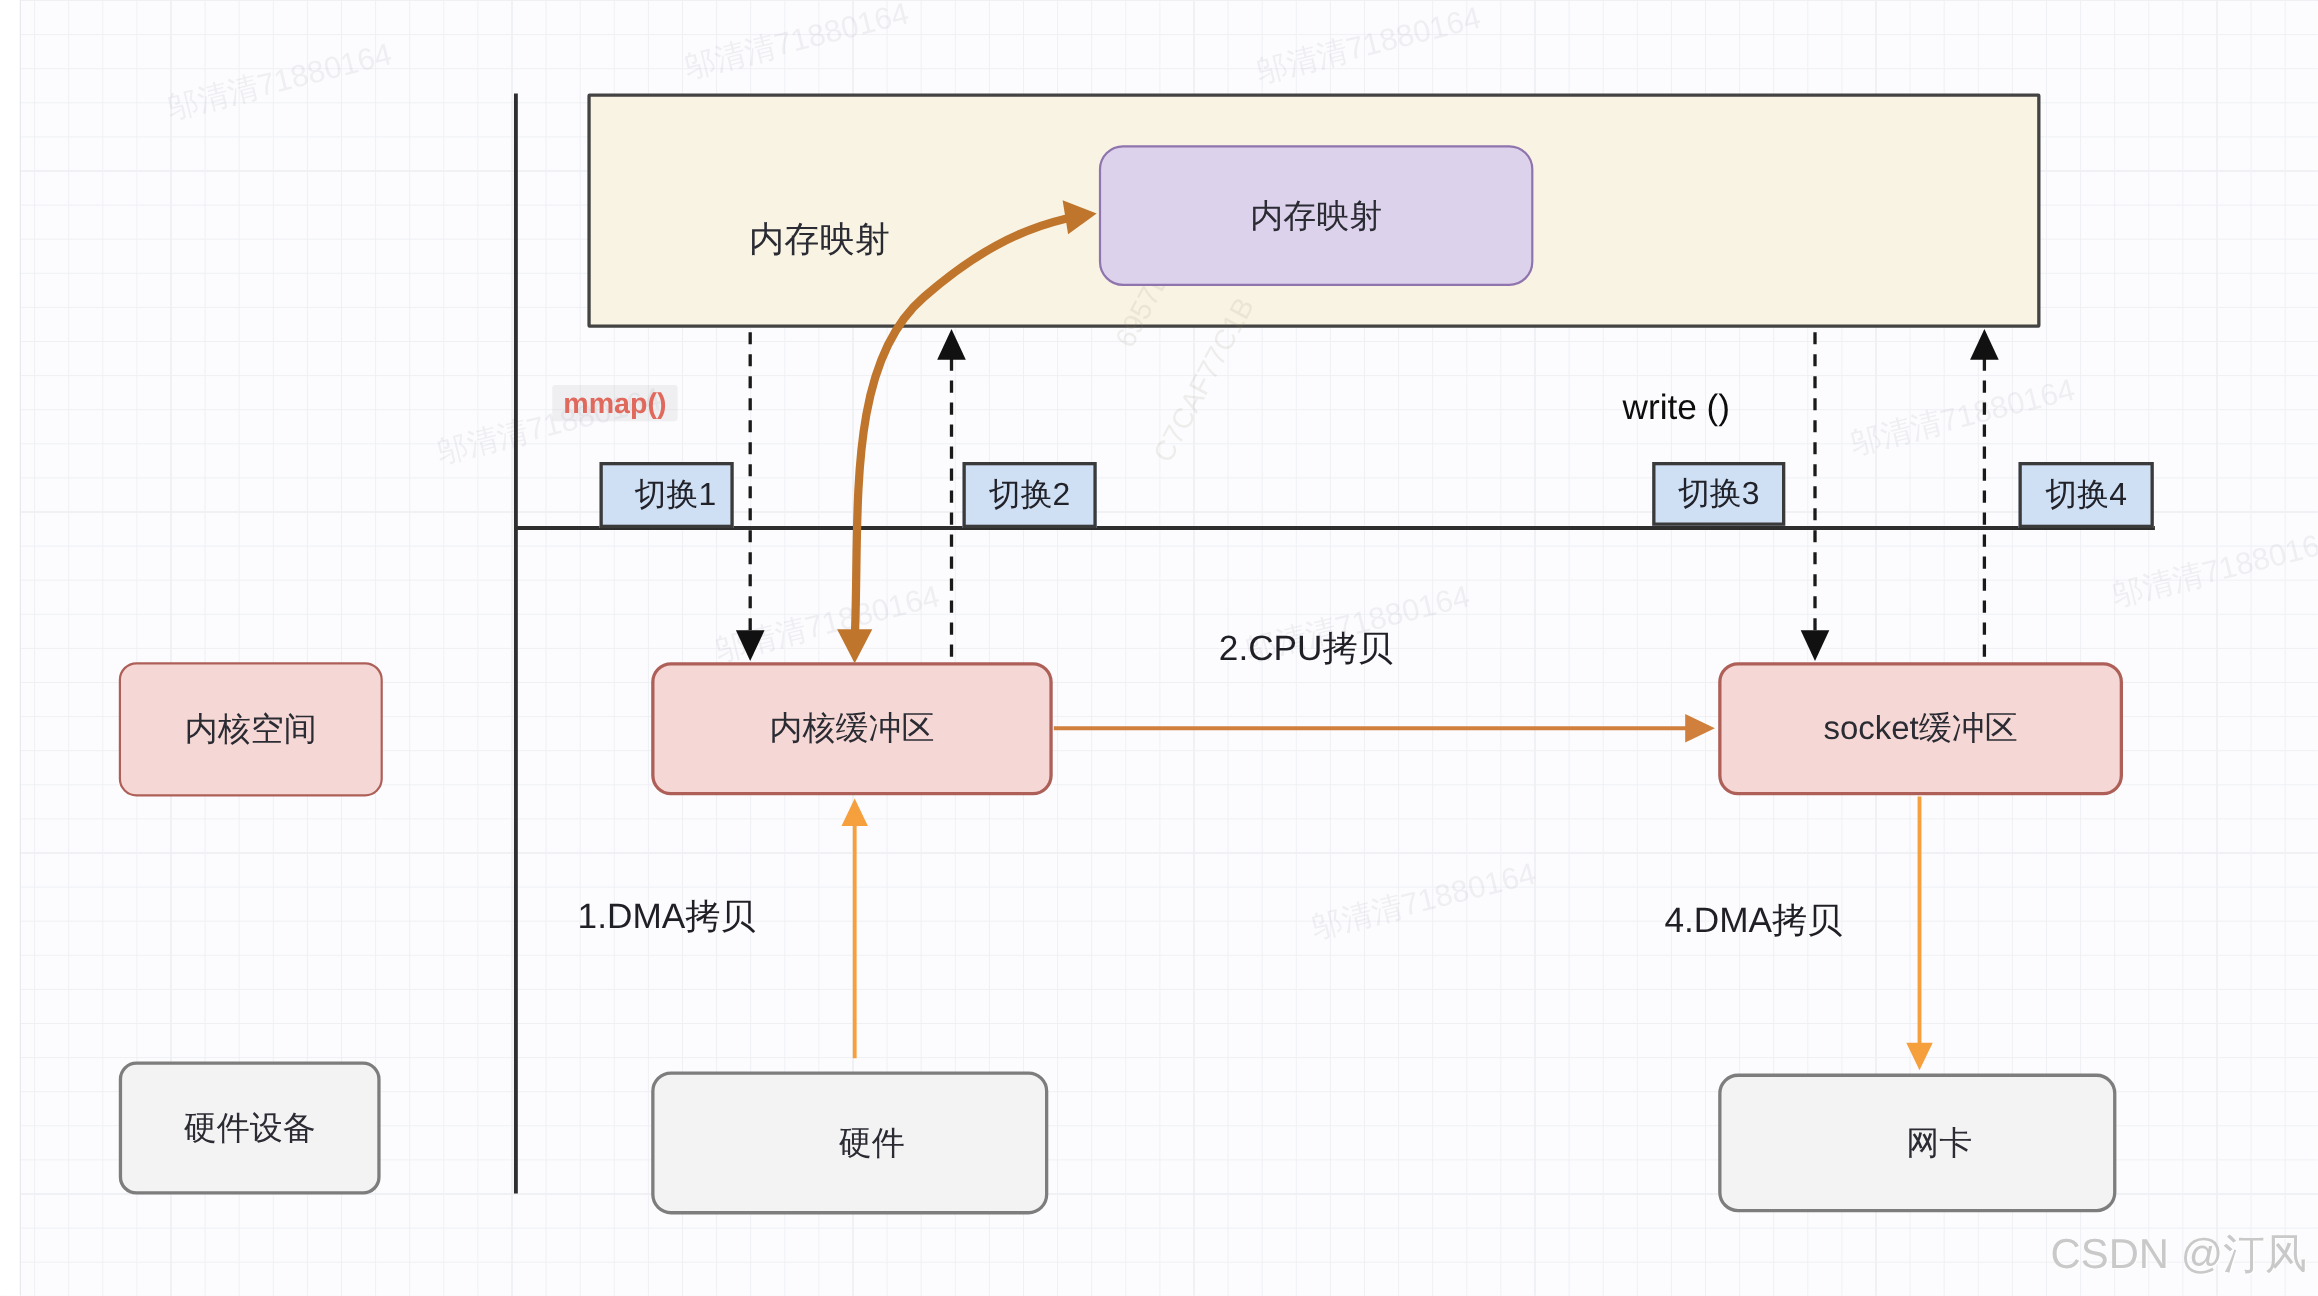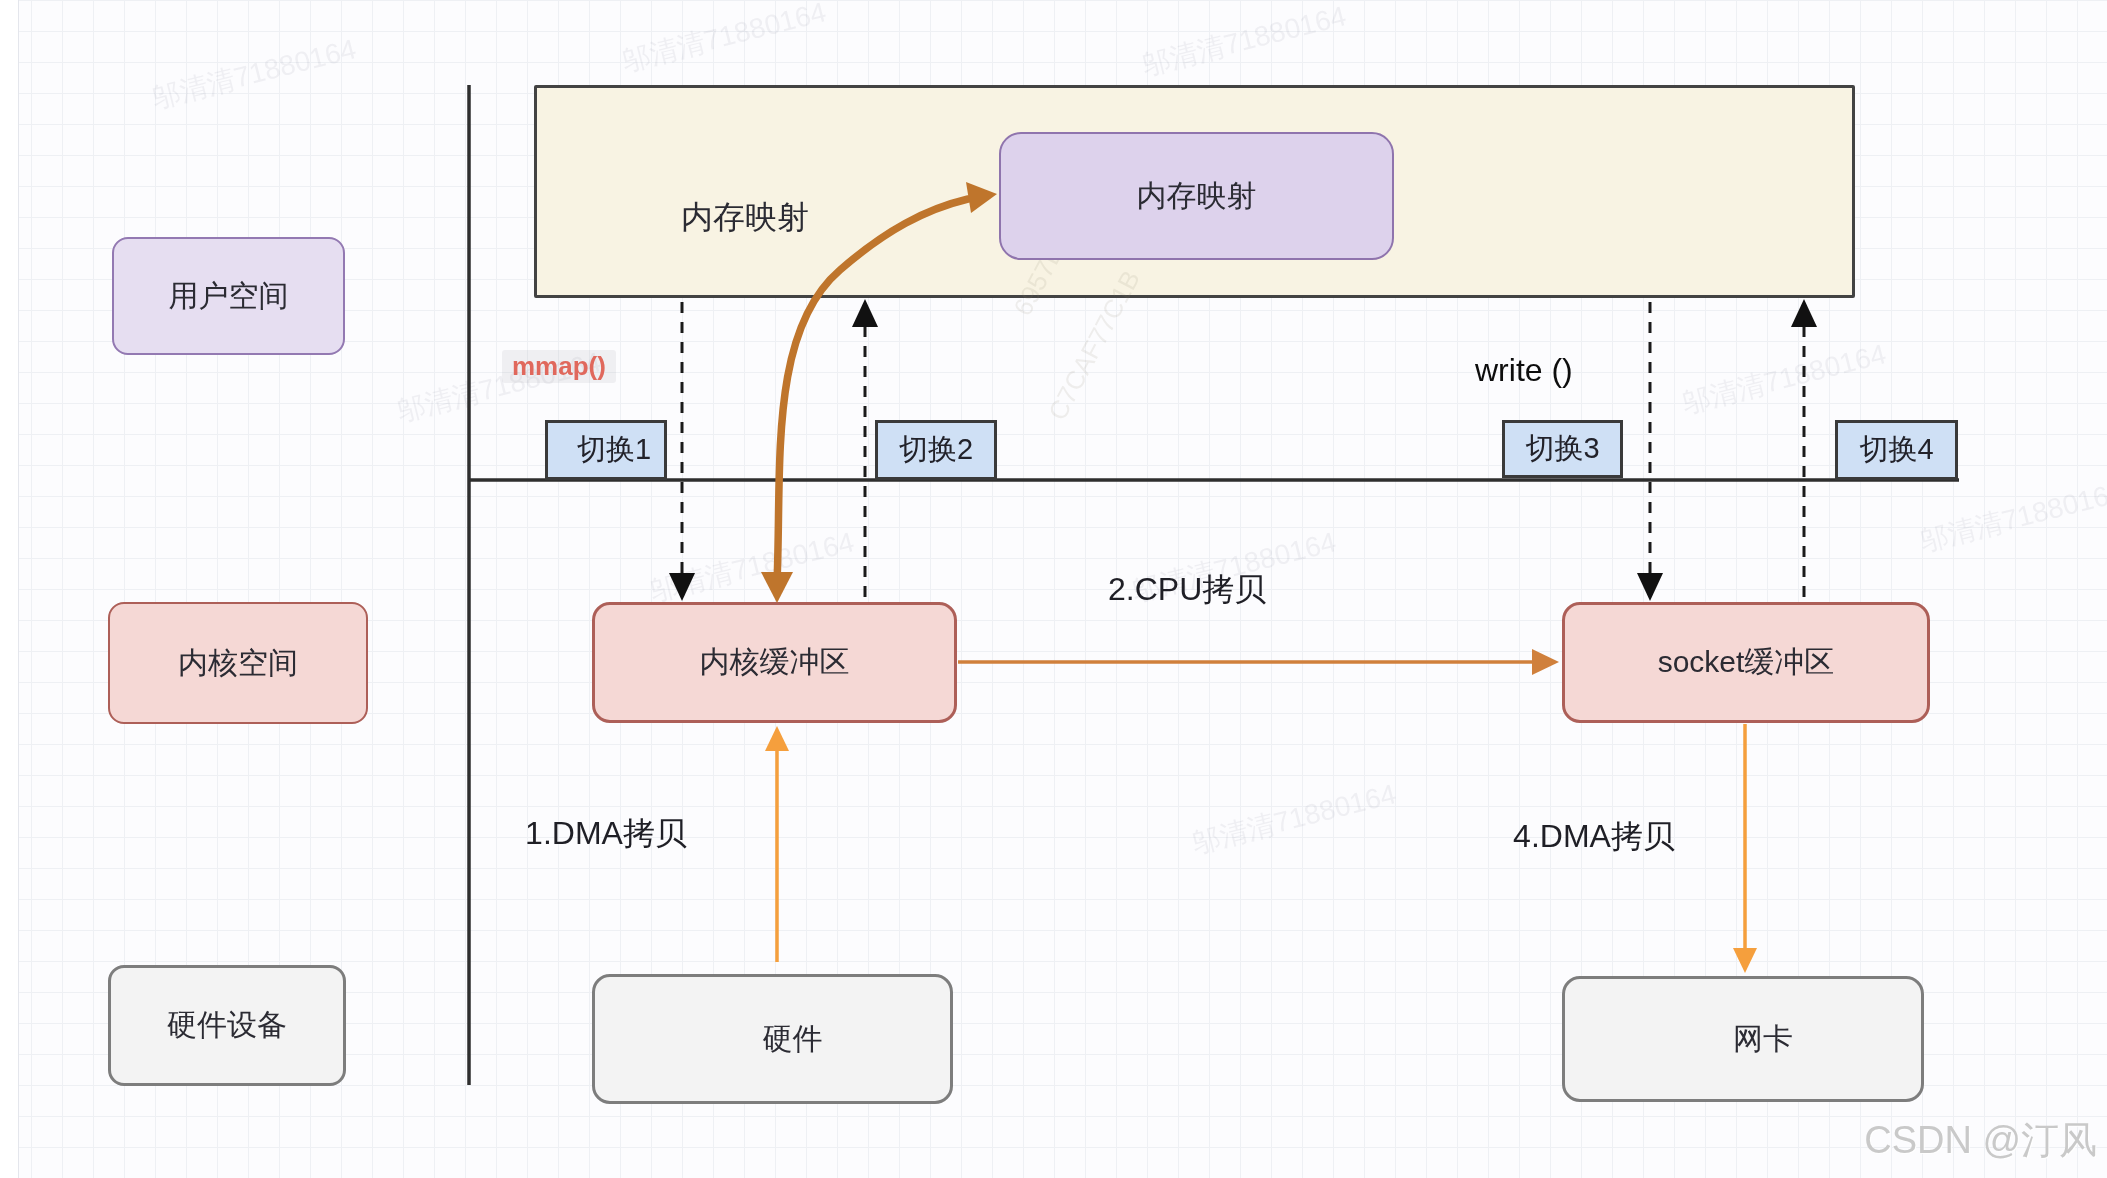--- a/index.html
+++ b/index.html
@@ -69,24 +69,21 @@
   <span class="wm" style="left:1140px;top:22px">邬清清71880164</span>
   <span class="wm" style="left:395px;top:368px">邬清清71880164</span>
   <span class="wm" style="left:648px;top:548px">邬清清71880164</span>
   <span class="wm" style="left:1130px;top:548px">邬清清71880164</span>
   <span class="wm" style="left:1680px;top:360px">邬清清71880164</span>
   <span class="wm" style="left:1190px;top:800px">邬清清71880164</span>
   <span class="wm" style="left:1918px;top:498px">邬清清71880164</span>
 
   <div class="left-strip"></div>
 
-  <div class="box rounded lane-user" style="left:112px;top:237px;width:233px;height:118px;">
-    <span>用户空间</span>
-  </div>
-  <div class="box rounded lane-kernel" style="left:108px;top:602px;width:260px;height:122px;">
+  <div class="box rounded lane-kernel" style="left:108px;top:602px;width:240px;height:122px;">
     <span>内核空间</span>
   </div>
   <div class="box rounded lane-hw" style="left:108px;top:965px;width:238px;height:121px;">
     <span>硬件设备</span>
   </div>
 
   <div class="box mmap-zone" style="left:534px;top:85px;width:1321px;height:213px;"></div>
   <div class="inbox-label" style="left:640px;top:196px;width:210px;text-align:center;">内存映射</div>
 
   <span class="wm-hex" style="left:980px;top:230px">6957D0E46A</span>

